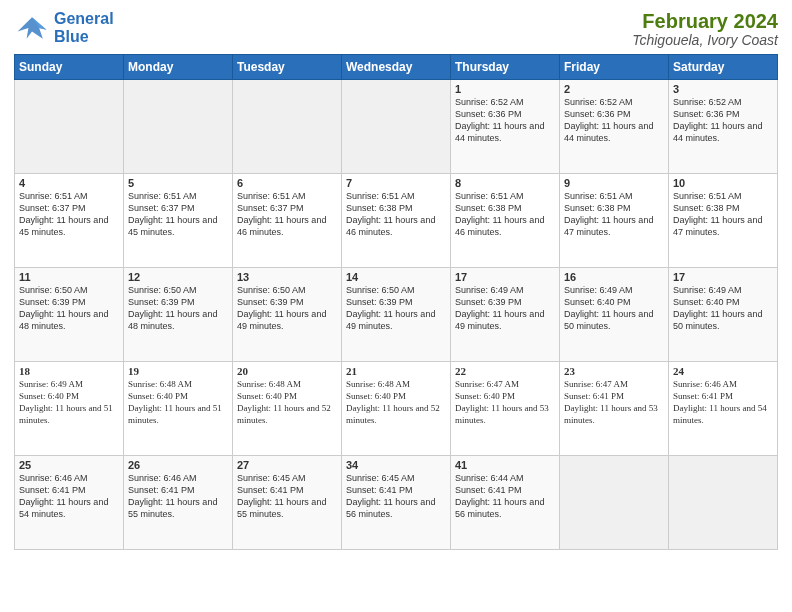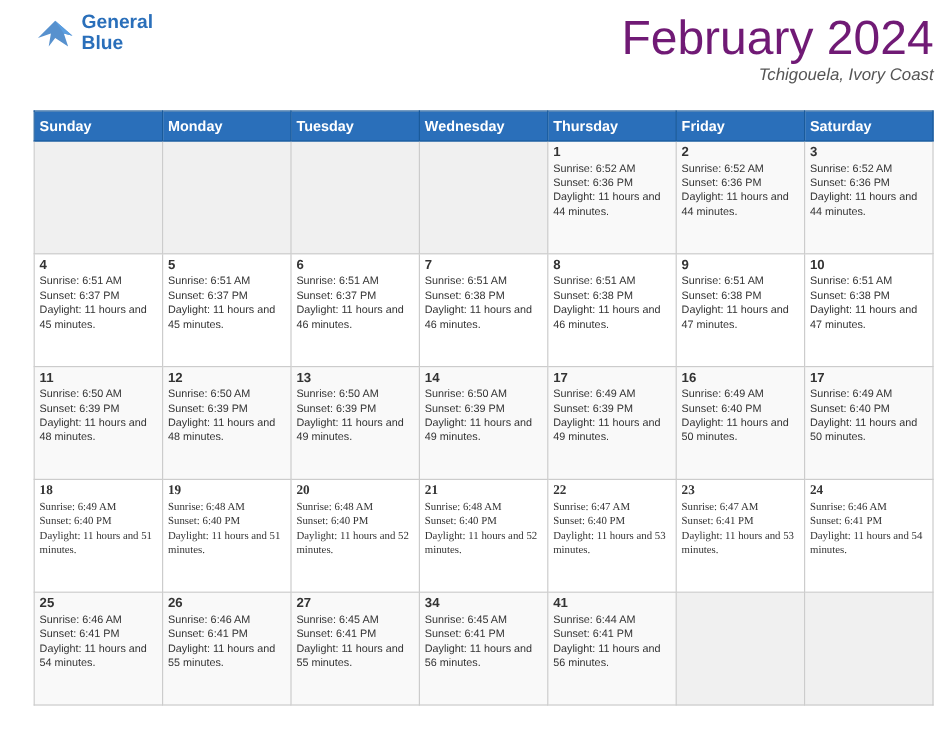--- a/index.html
+++ b/index.html
@@ -8,58 +8,57 @@
       background: #fff;
       width: 792px;
       height: 612px;
       overflow: hidden;
     }
     .page {
       width: 792px;
       height: 504px;
       display: flex;
       flex-direction: column;
-      padding: 10px 14px 8px 28px;
+      padding: 10px 14px 8px 14px;
     }
     .header {
       display: flex;
       justify-content: space-between;
       align-items: flex-start;
       margin-bottom: 6px;
     }
     .logo {
       display: flex;
       align-items: center;
       gap: 4px;
     }
     .logo-bird {
       width: 36px;
       height: 36px;
     }
     .title-block {
       text-align: right;
     }
     .month-title {
-      font-size: 40px;
-      font-weight: normal;
-      color: #701a75;
+      font-size: 20px;
+      font-weight: bold;
+      color: #4d7c0f;
       line-height: 1.1;
     }
     .location {
       font-size: 14px;
       color: #555;
       font-style: italic;
     }
     .calendar {
       flex: 1;
       border: 1px solid #ccc;
       border-collapse: collapse;
       width: 100%;
       table-layout: fixed;
-      margin-top: 16px;
     }
     .calendar th {
       background: #2a6fba;
       color: #fff;
       font-size: 12px;
       font-weight: bold;
       padding: 5px 4px;
       text-align: left;
       border: 1px solid #1a5a9a;
     }

